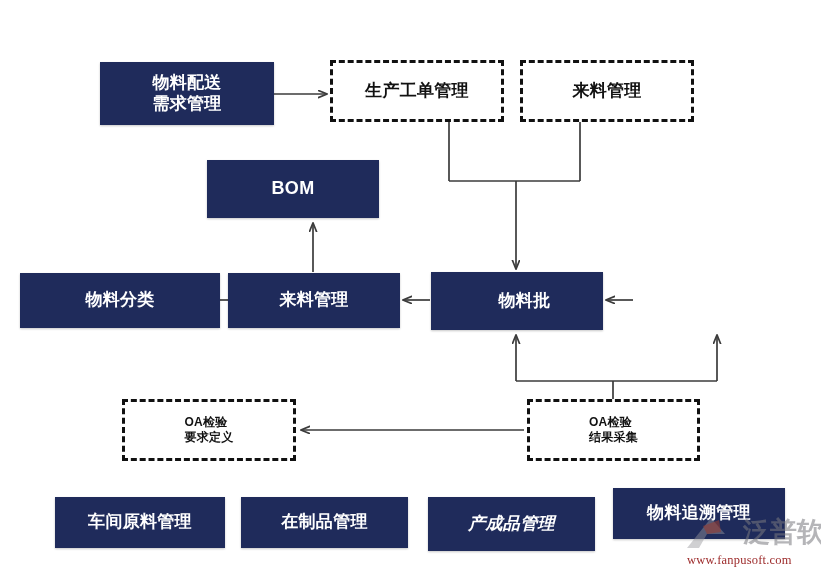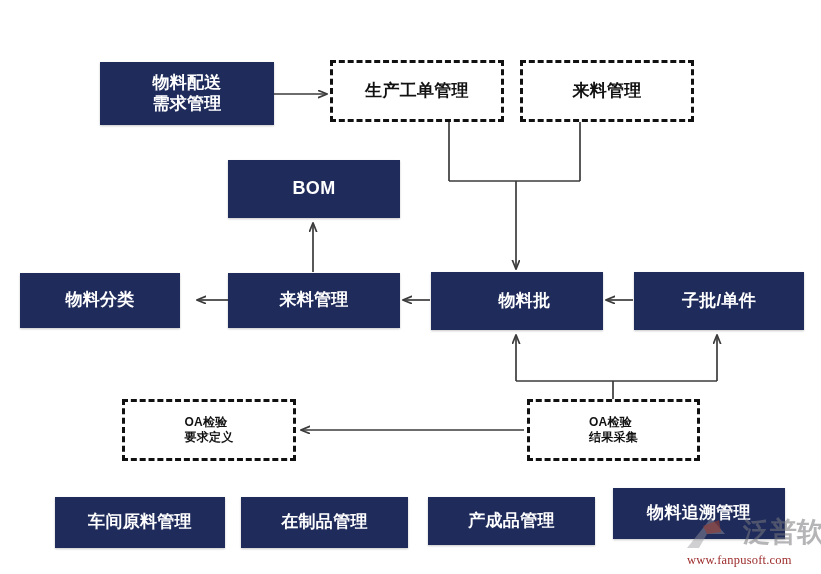--- a/index.html
+++ b/index.html
@@ -127,59 +127,56 @@
   </div>
 
   <div class="node dashed f17" style="left:330px; top:60px; width:174px; height:62px;">
     <span class="label">生产工单管理</span>
   </div>
 
   <div class="node dashed f17" style="left:520px; top:60px; width:174px; height:62px;">
     <span class="label">来料管理</span>
   </div>
 
-  <div class="node solid f18" style="left:228px; top:160px; width:172px; height:58px;">
+  <div class="node solid f18" style="left:207px; top:160px; width:172px; height:58px;">
     <span class="label">BOM</span>
   </div>
 
-  <div class="node solid f17" style="left:20px; top:273px; width:160px; height:55px;">
+  <div class="node solid f17" style="left:20px; top:273px; width:200px; height:55px;">
     <span class="label">物料分类</span>
   </div>
 
   <div class="node solid f17" style="left:228px; top:273px; width:172px; height:55px;">
     <span class="label">来料管理</span>
   </div>
 
   <div class="node solid f17" style="left:431px; top:272px; width:172px; height:58px;padding-left:15px;">
     <span class="label">物料批</span>
   </div>
 
-  <div class="node solid f17" style="left:634px; top:272px; width:170px; height:58px;">
-    <span class="label">子批/单件</span>
-  </div>
 
   <div class="node dashed f16" style="left:122px; top:399px; width:174px; height:62px;">
     <span class="label">OA检验
 要求定义</span>
   </div>
 
   <div class="node dashed f16" style="left:527px; top:399px; width:173px; height:62px;">
     <span class="label">OA检验
 结果采集</span>
   </div>
 
   <div class="node solid f17" style="left:55px; top:497px; width:170px; height:51px;">
     <span class="label">车间原料管理</span>
   </div>
 
   <div class="node solid f17" style="left:241px; top:497px; width:167px; height:51px;">
     <span class="label">在制品管理</span>
   </div>
 
-  <div class="node solid f17" style="left:428px; top:497px; width:167px; height:48px;">
+  <div class="node solid f17" style="left:428px; top:497px; width:167px; height:54px;font-style:italic;">
     <span class="label">产成品管理</span>
   </div>
 
   <div class="node solid f17" style="left:613px; top:488px; width:172px; height:51px;">
     <span class="label">物料追溯管理</span>
   </div>
 
   <div id="watermark">
     <svg width="140" height="66" viewBox="0 0 140 66">
       <path d="M6,40 L30,10 L44,26 L26,26 L18,40 Z" fill="rgba(150,150,155,0.45)"></path>

